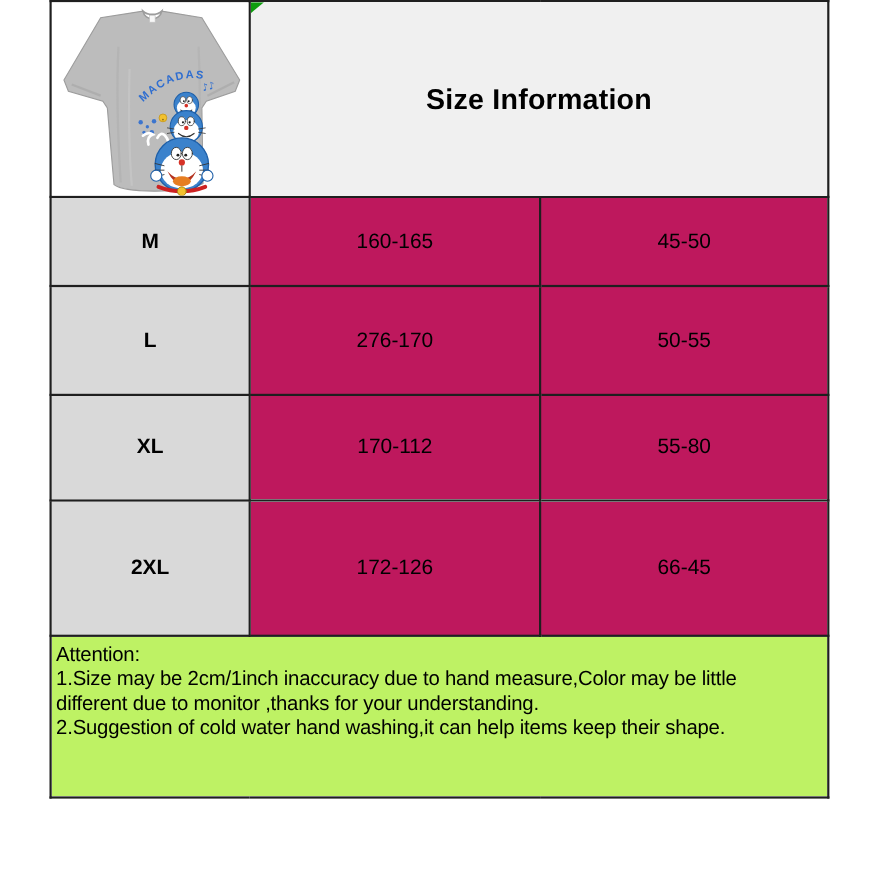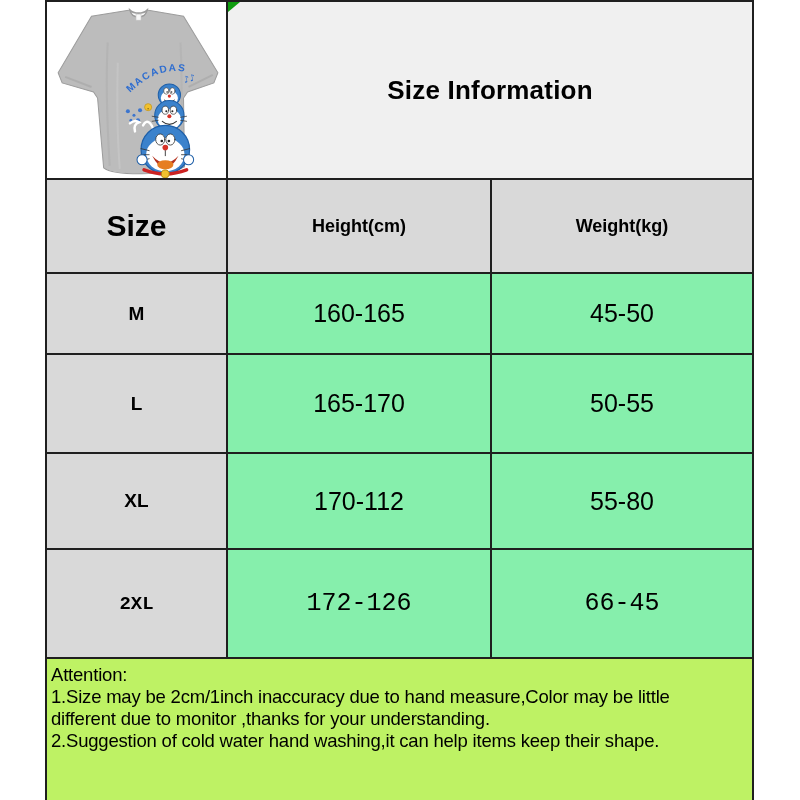--- a/index.html
+++ b/index.html
@@ -13,38 +13,38 @@
     width:707px; border-collapse:collapse; table-layout:fixed;
   }
   td { border:2px solid #1f1f1f; vertical-align:middle; text-align:center; overflow:hidden; }
 
   
   tr.r-img  { height:178px; }
   tr.r-head { height:94px; }
   tr.r-m    { height:81px; }
   tr.r-l    { height:99px; }
   tr.r-xl   { height:96px; }
-  tr.r-2xl  { height:109px;font-family:Liberation Mono, monospace; }
+  tr.r-2xl  { height:123px; }
   tr.r-note { height:147px; }
 
   td.photo-cell { background:#ffffff; padding:0; }
   td.photo-cell svg { display:block; width:100%; height:100%; }
 
   td.title-cell { background:#f0f0f0; position:relative; }
   .title-text { font-weight:bold; font-size:26px; letter-spacing:0.2px; color:#000; }
   .corner-marker {
     position:absolute; left:0; top:0; width:0; height:0;
     border-top:10px solid #0e9c0e; border-right:12px solid transparent;
   }
 
   td.head-cell { background:#d9d9d9; font-weight:bold; font-size:18px; color:#000; }
   td.head-cell.size-head { font-size:30px; }
 
   td.size-cell   { background:#d9d9d9; font-weight:bold; font-size:19px; color:#000; }
-  td.value-cell  { background:#86efac; font-weight:normal; font-size:25px; color:#000; }
+  td.value-cell  { background:#be185d; font-weight:normal; font-size:19px; color:#000; }
 
   td.note-cell {
     background:#bef264; text-align:left; vertical-align:top;
     padding:5px 4px; font-size:18.5px; letter-spacing:-0.2px; line-height:22px; color:#000;
   }
   .note-line { white-space:nowrap; }
 </style>
 </head>
 <body>
 
@@ -147,34 +147,29 @@
             </g>
           </g>
         </svg>
       </td>
       <td class="title-cell" colspan="2">
         <span class="corner-marker"></span>
         <span class="title-text">Size Information</span>
       </td>
     </tr>
 
-    <tr class="r-head">
-      <td class="head-cell size-head">Size</td>
-      <td class="head-cell">Height(cm)</td>
-      <td class="head-cell">Weight(kg)</td>
-    </tr>
 
     <tr class="r-m">
       <td class="size-cell">M</td>
       <td class="value-cell">160-165</td>
       <td class="value-cell">45-50</td>
     </tr>
     <tr class="r-l">
       <td class="size-cell">L</td>
-      <td class="value-cell">165-170</td>
+      <td class="value-cell">276-170</td>
       <td class="value-cell">50-55</td>
     </tr>
     <tr class="r-xl">
       <td class="size-cell">XL</td>
       <td class="value-cell">170-112</td>
       <td class="value-cell">55-80</td>
     </tr>
     <tr class="r-2xl">
       <td class="size-cell">2XL</td>
       <td class="value-cell">172-126</td>

